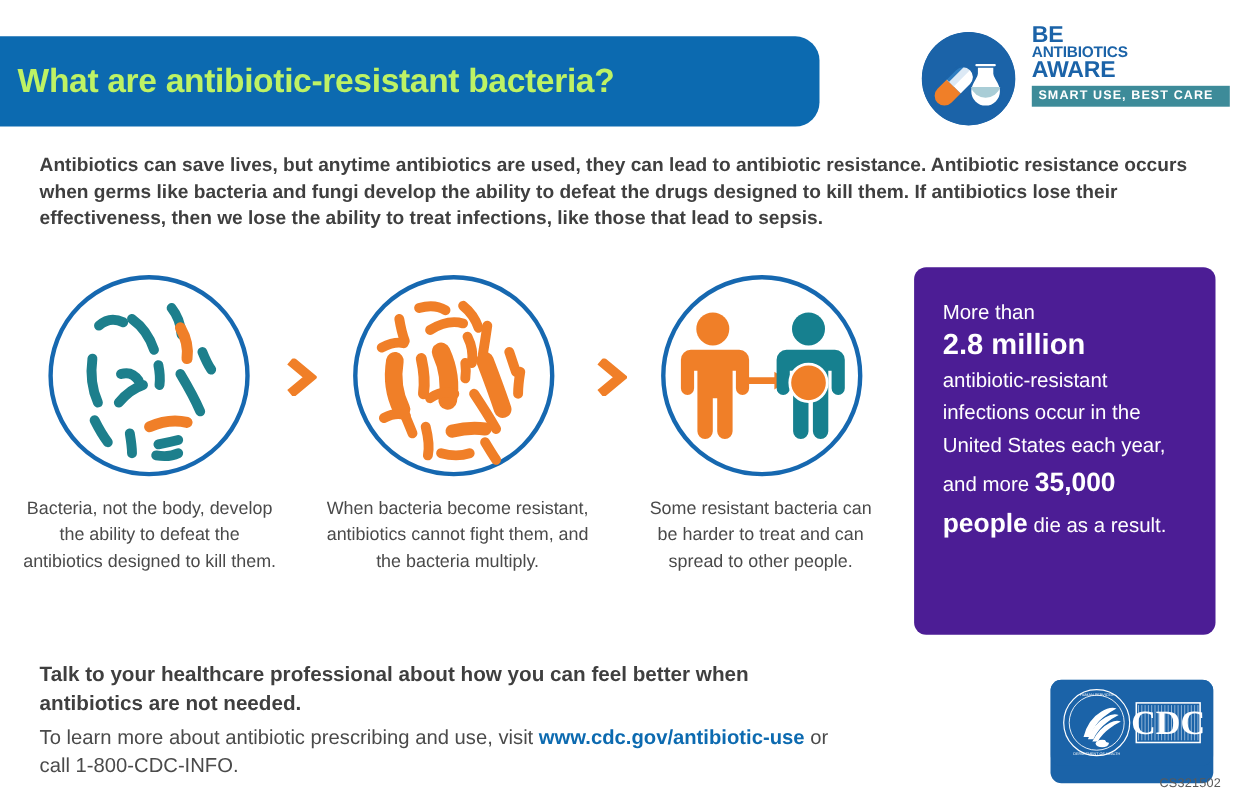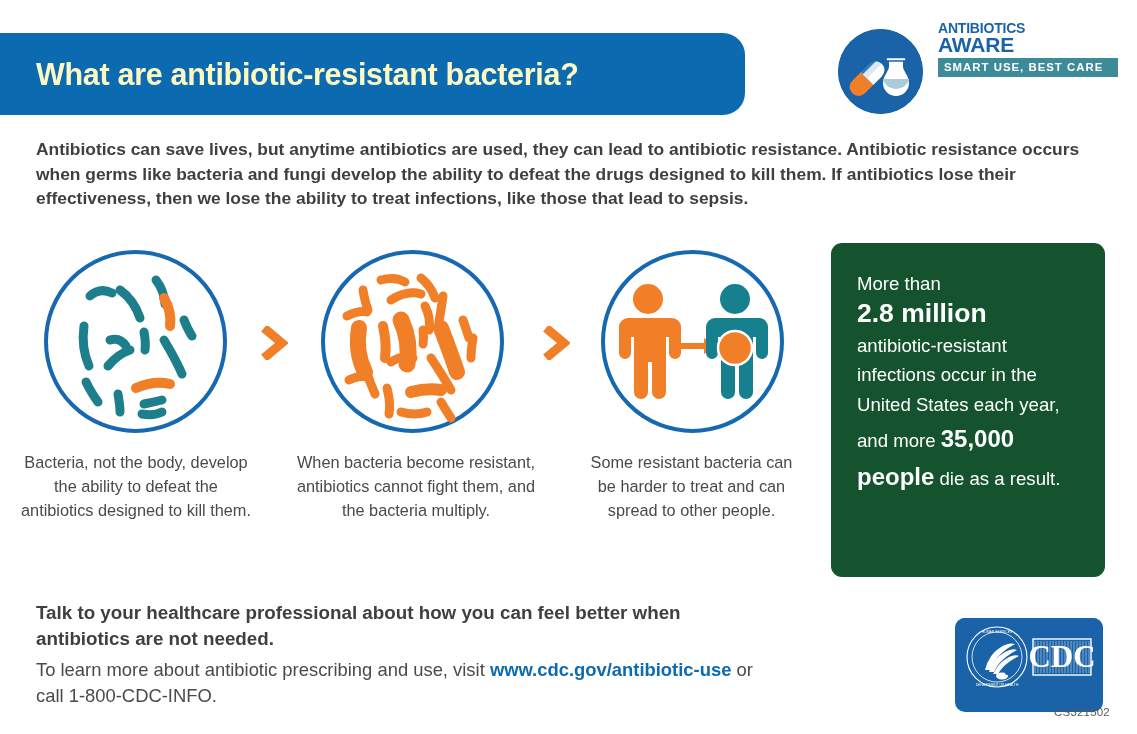--- a/index.html
+++ b/index.html
@@ -12,24 +12,24 @@
   }
 
   
   #header-bar {
     position: absolute; left: 0; top: 33px; width: 745px; height: 82px;
     background: #0c6ab0;
     border-radius: 0 22px 22px 0;
     display: flex; align-items: center;
   }
   #header-title {
-    color: #fef9c3;
+    color: #bef264;
     font-size: 30.5px; font-weight: bold;
     letter-spacing: -0.3px;
-    padding-left: 36px;
+    padding-left: 16px;
     white-space: nowrap;
   }
 
   
   #logo-block {
     position: absolute; left: 838px; top: 22px; width: 285px; height: 100px;
   }
   #logo-badge {
     position: absolute; left: 0; top: 7px; width: 85px; height: 85px;
     border-radius: 50%; background: #1b63a8; overflow: hidden;
@@ -80,21 +80,21 @@
     font-size: 16.3px; line-height: 1.48; text-align: center;
     color: #4a4a4a; font-weight: normal;
   }
   #caption-1 { left: -20px;  width: 240px; }
   #caption-2 { left: 260px; width: 240px; }
   #caption-3 { left: 548px; width: 215px; }
 
   
   #stat-box {
     position: absolute; left: 831px; top: 243px; width: 274px; height: 334px;
-    background: #14532d; border-radius: 11px;
+    background: #4c1d95; border-radius: 11px;
     padding: 26px 24px 0 26px;
   }
   #stat-text {
     color: #ffffff; font-size: 18.6px; line-height: 1.60;
     font-weight: normal;
   }
   #stat-text .big {
     font-size: 26.5px; font-weight: bold; line-height: 1.1;
   }
   #stat-text .mid {
@@ -148,20 +148,21 @@
         </g>
         <rect x="6" y="28" width="44" height="20" rx="10" ry="10" fill="none" stroke="#1b63a8" stroke-width="2.2"></rect>
       </g>
 
       <path d="M50 30 h16 v8 c0 4 6 8 6 16 a14 14 0 0 1 -28 0 c0 -8 6 -12 6 -16 z" fill="#ffffff" stroke="#1b63a8" stroke-width="2"></path>
       <path d="M44.6 50 a14 14 0 0 0 26.8 0 z" fill="#a9cdd6"></path>
       <rect x="48" y="28.5" width="20" height="3.5" rx="1.7" fill="#ffffff" stroke="#1b63a8" stroke-width="1.4"></rect>
     </svg>
   </div>
   <div id="logo-words">
+    <div class="logo-line" id="logo-be">BE</div>
     <div class="logo-line" id="logo-antibiotics">ANTIBIOTICS</div>
     <div class="logo-line" id="logo-aware">AWARE</div>
     <div id="logo-tag">SMART USE, BEST CARE</div>
   </div>
 </div>
 
 <div id="intro">Antibiotics can save lives, but anytime antibiotics are used, they can lead to antibiotic resistance. Antibiotic resistance occurs when germs like bacteria and fungi develop the ability to defeat the drugs designed to kill them. If antibiotics lose their effectiveness, then we lose the ability to treat infections, like those that lead to sepsis.</div>
 
 <div id="steps">
 

